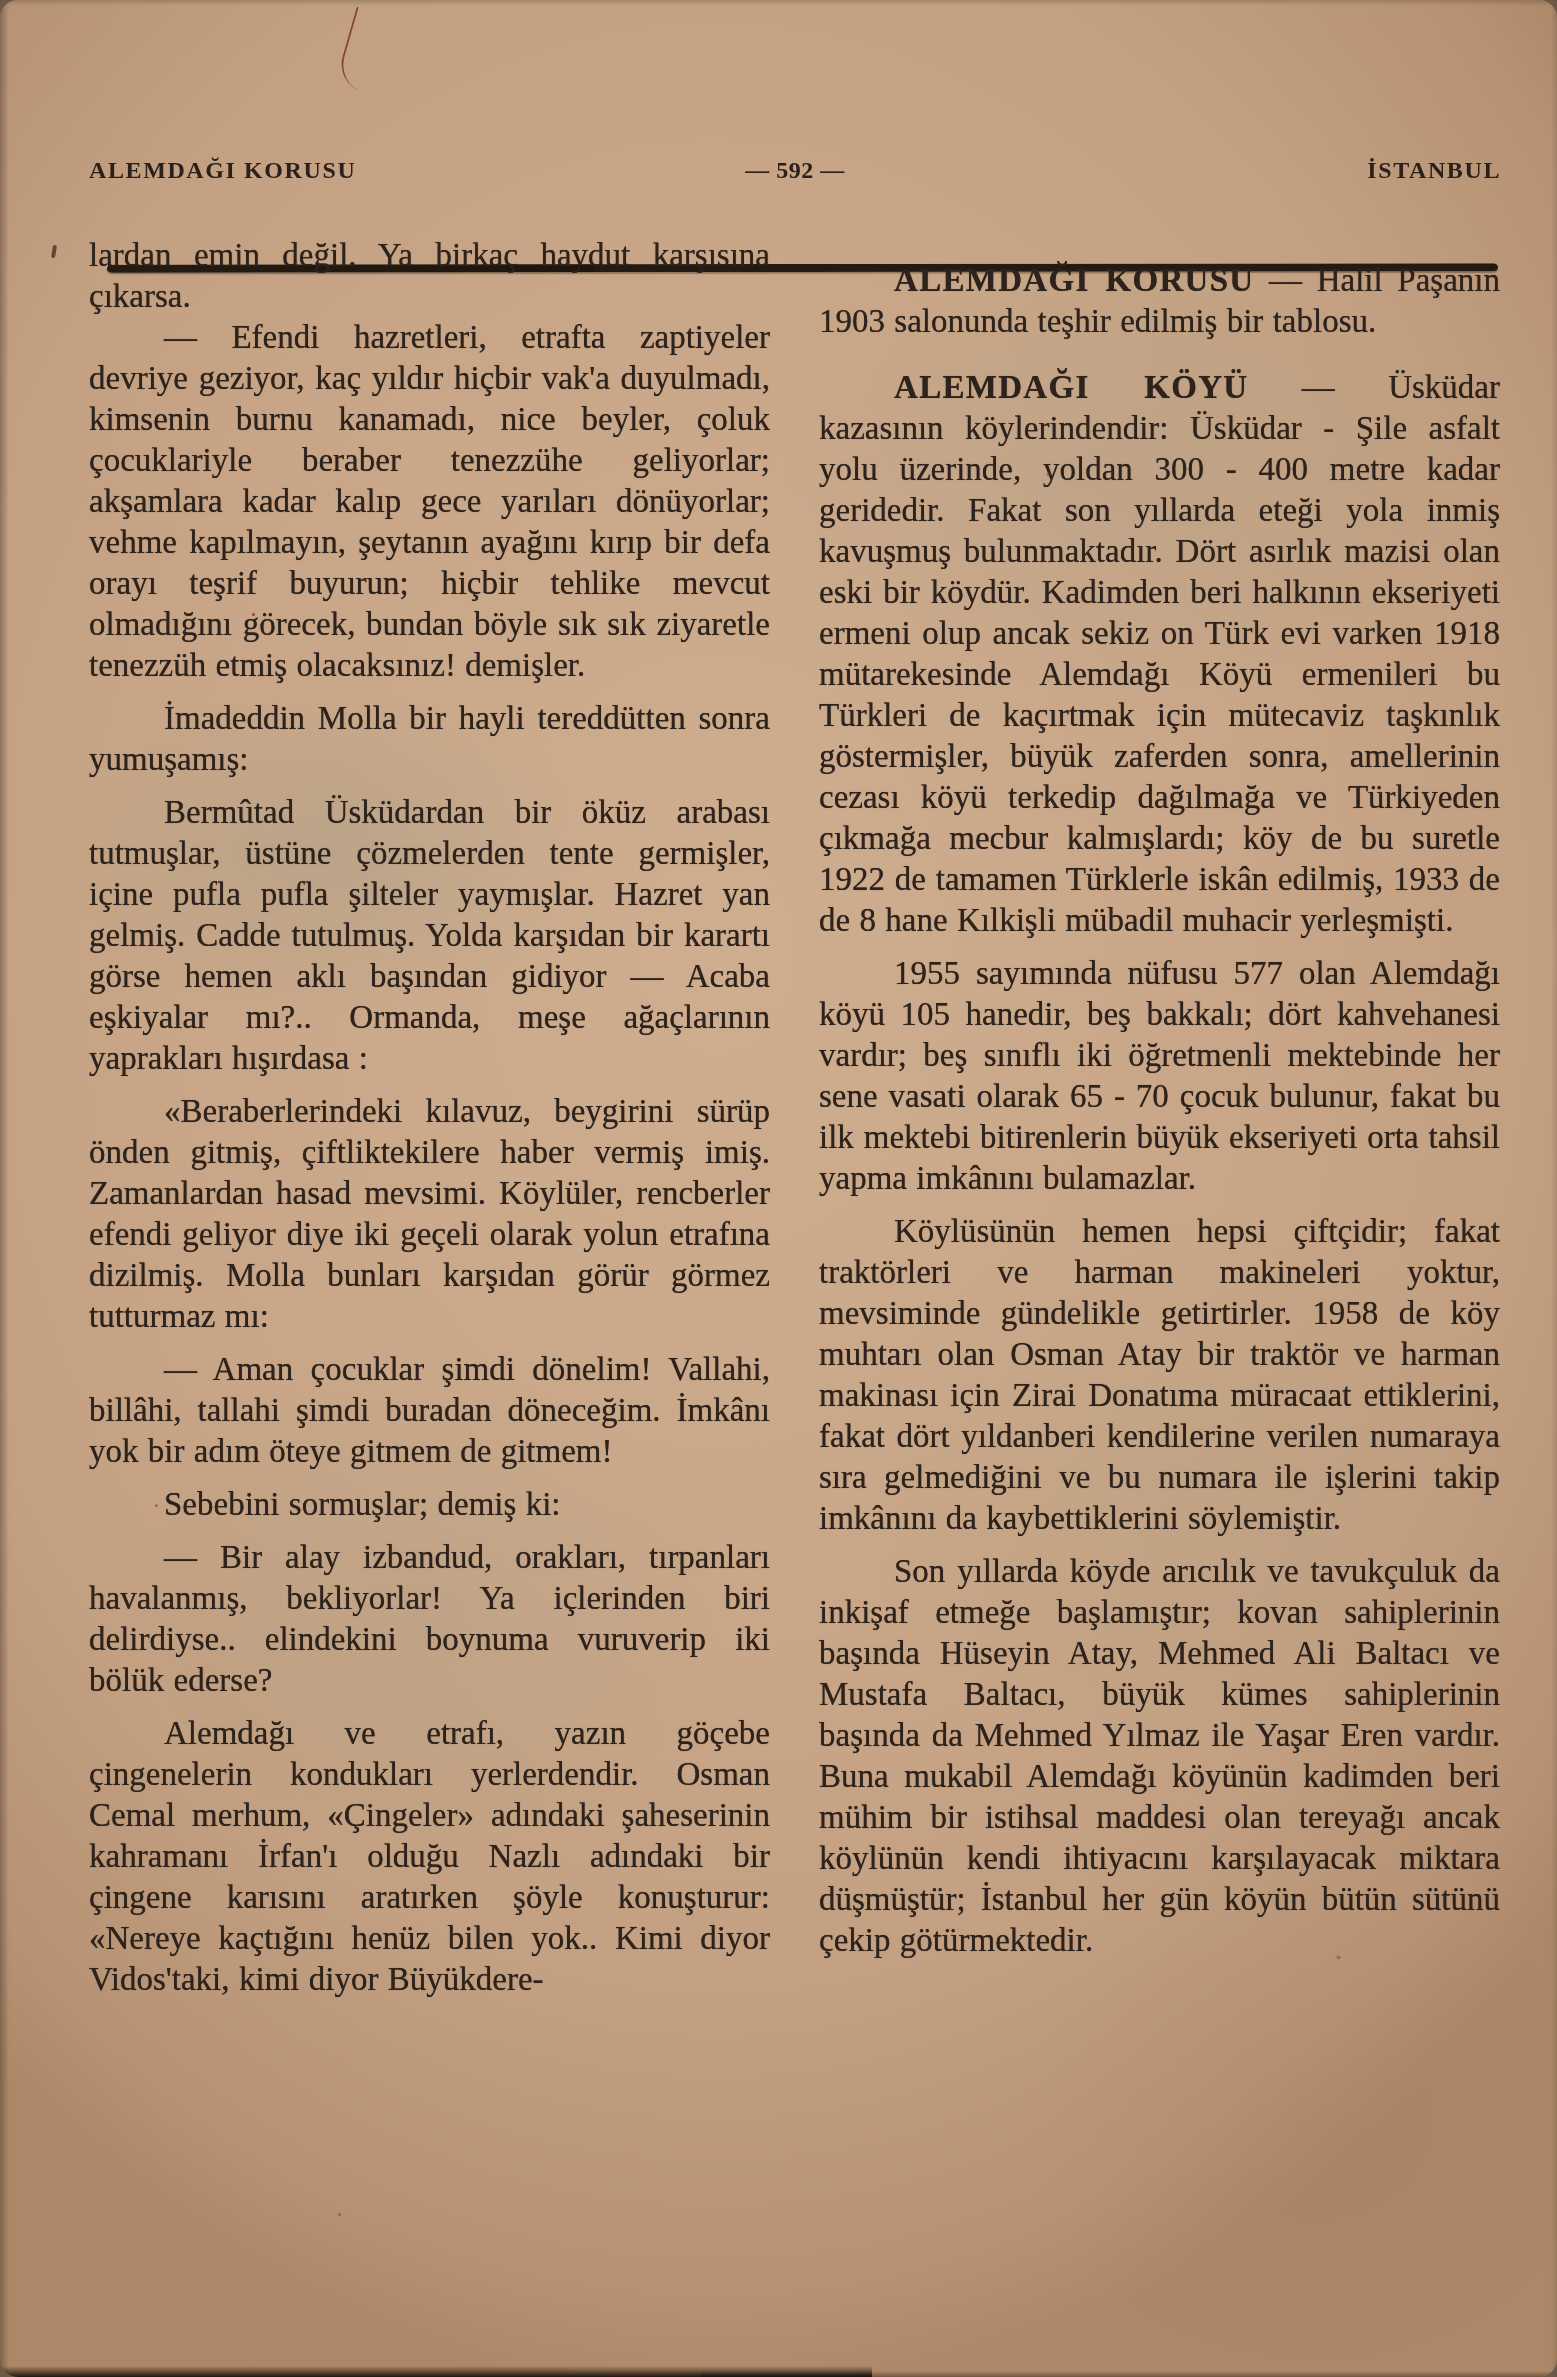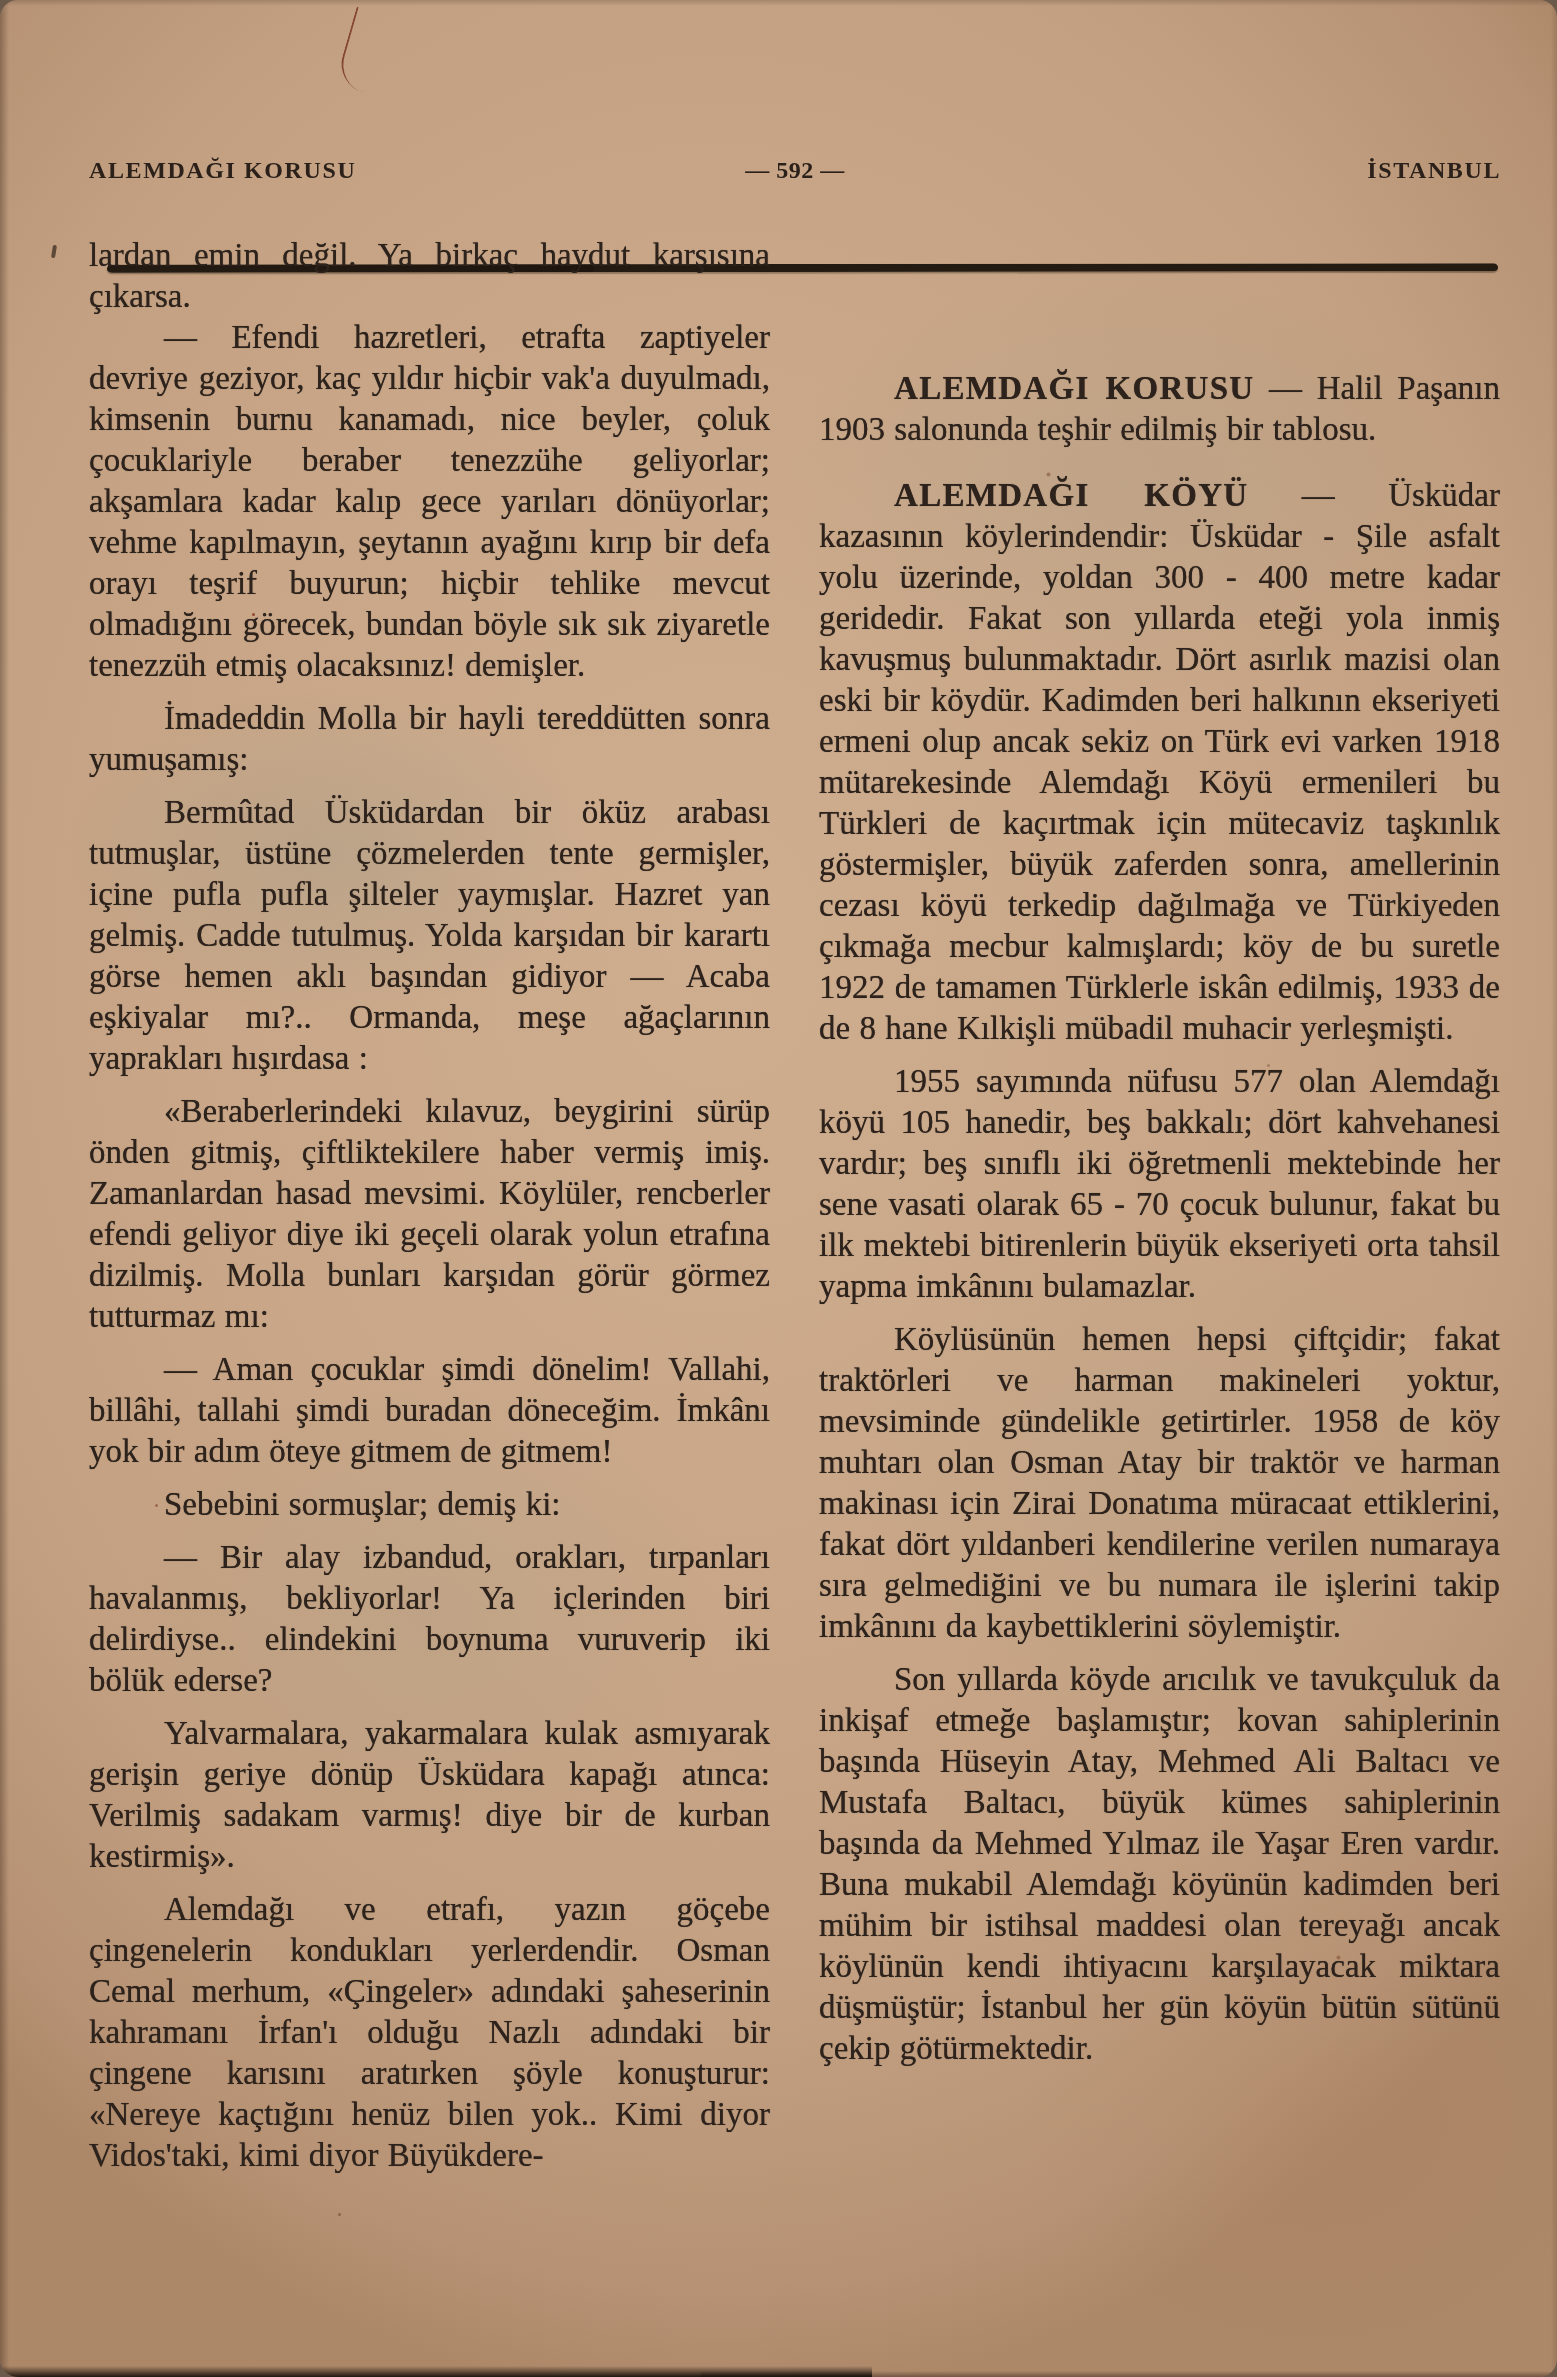--- a/index.html
+++ b/index.html
@@ -64,21 +64,21 @@
   .header-rule {
     position: absolute; left: 107px; top: 264px; width: 1391px; height: 8px;
     background: linear-gradient(to right, #241b13 0%, #1d150e 35%, #29201700 0%), #231a12;
     border-radius: 4.8px / 3.8px;
     transform: rotate(-0.06deg);
     box-shadow: 0 1.6px 1.1px rgba(40,28,16,0.35);
   }
   
   .columns {
     position: absolute; left: 89px; top: 235px; width: 1411px;
-    display: flex; gap: 49px; align-items: center;
+    display: flex; gap: 49px;
   }
   .col { width: 681px; }
   .para {
     margin: 0;
     font-size: 33px;
     line-height: 41px;
     text-align: justify;
     text-shadow: 0 0 0.7px rgba(45,35,28,0.85);
     word-spacing: 1.1px;
   }
@@ -109,21 +109,20 @@
   <div class="columns">
     <div class="col">
         <p class="para">lardan emin değil. Ya birkaç haydut karşısına çıkarsa.</p>
         <p class="para indent">— Efendi hazretleri, etrafta zaptiyeler devriye geziyor, kaç yıldır hiçbir vak'a duyulmadı, kimsenin burnu kanamadı, nice beyler, çoluk çocuklariyle beraber tenezzühe geliyorlar; akşamlara kadar kalıp gece yarıları dönüyorlar; vehme kapılmayın, şeytanın ayağını kırıp bir defa orayı teşrif buyurun; hiçbir tehlike mevcut olmadığını görecek, bundan böyle sık sık ziyaretle tenezzüh etmiş olacaksınız! demişler.</p>
         <p class="para indent space-before">İmadeddin Molla bir hayli tereddütten sonra yumuşamış:</p>
         <p class="para indent space-before">Bermûtad Üsküdardan bir öküz arabası tutmuşlar, üstüne çözmelerden tente germişler, içine pufla pufla şilteler yaymışlar. Hazret yan gelmiş. Cadde tutulmuş. Yolda karşıdan bir karartı görse hemen aklı başından gidiyor — Acaba eşkiyalar mı?.. Ormanda, meşe ağaçlarının yaprakları hışırdasa :</p>
         <p class="para indent space-before">«Beraberlerindeki kılavuz, beygirini sürüp önden gitmiş, çiftliktekilere haber vermiş imiş. Zamanlardan hasad mevsimi. Köylüler, rencberler efendi geliyor diye iki geçeli olarak yolun etrafına dizilmiş. Molla bunları karşıdan görür görmez tutturmaz mı:</p>
         <p class="para indent space-before">— Aman çocuklar şimdi dönelim! Vallahi, billâhi, tallahi şimdi buradan döneceğim. İmkânı yok bir adım öteye gitmem de gitmem!</p>
         <p class="para indent space-before">Sebebini sormuşlar; demiş ki:</p>
         <p class="para indent space-before">— Bir alay izbandud, orakları, tırpanları havalanmış, bekliyorlar! Ya içlerinden biri delirdiyse.. elindekini boynuma vuruverip iki bölük ederse?</p>
-        <p class="para indent space-before">Yalvarmalara, yakarmalara kulak asmıyarak gerişin geriye dönüp Üsküdara kapağı atınca: Verilmiş sadakam varmış! diye bir de kurban kestirmiş».</p>
         <p class="para indent space-before">Alemdağı ve etrafı, yazın göçebe çingenelerin kondukları yerlerdendir. Osman Cemal merhum, «Çingeler» adındaki şaheserinin kahramanı İrfan'ı olduğu Nazlı adındaki bir çingene karısını aratırken şöyle konuşturur: «Nereye kaçtığını henüz bilen yok.. Kimi diyor Vidos'taki, kimi diyor Büyükdere-</p>
       </div>
     <div class="col">
         <p class="para indent space-before has-lead"><strong>ALEMDAĞI KORUSU</strong> — Halil Paşanın 1903 salonunda teşhir edilmiş bir tablosu.</p>
         <p class="para indent space-before has-lead"><strong>ALEMDAĞI KÖYÜ</strong> — Üsküdar kazasının köylerindendir: Üsküdar - Şile asfalt yolu üzerinde, yoldan 300 - 400 metre kadar geridedir. Fakat son yıllarda eteği yola inmiş kavuşmuş bulunmaktadır. Dört asırlık mazisi olan eski bir köydür. Kadimden beri halkının ekseriyeti ermeni olup ancak sekiz on Türk evi varken 1918 mütarekesinde Alemdağı Köyü ermenileri bu Türkleri de kaçırtmak için mütecaviz taşkınlık göstermişler, büyük zaferden sonra, amellerinin cezası köyü terkedip dağılmağa ve Türkiyeden çıkmağa mecbur kalmışlardı; köy de bu suretle 1922 de tamamen Türklerle iskân edilmiş, 1933 de de 8 hane Kılkişli mübadil muhacir yerleşmişti.</p>
         <p class="para indent space-before">1955 sayımında nüfusu 577 olan Alemdağı köyü 105 hanedir, beş bakkalı; dört kahvehanesi vardır; beş sınıflı iki öğretmenli mektebinde her sene vasati olarak 65 - 70 çocuk bulunur, fakat bu ilk mektebi bitirenlerin büyük ekseriyeti orta tahsil yapma imkânını bulamazlar.</p>
         <p class="para indent space-before">Köylüsünün hemen hepsi çiftçidir; fakat traktörleri ve harman makineleri yoktur, mevsiminde gündelikle getirtirler. 1958 de köy muhtarı olan Osman Atay bir traktör ve harman makinası için Zirai Donatıma müracaat ettiklerini, fakat dört yıldanberi kendilerine verilen numaraya sıra gelmediğini ve bu numara ile işlerini takip imkânını da kaybettiklerini söylemiştir.</p>
         <p class="para indent space-before">Son yıllarda köyde arıcılık ve tavukçuluk da inkişaf etmeğe başlamıştır; kovan sahiplerinin başında Hüseyin Atay, Mehmed Ali Baltacı ve Mustafa Baltacı, büyük kümes sahiplerinin başında da Mehmed Yılmaz ile Yaşar Eren vardır. Buna mukabil Alemdağı köyünün kadimden beri mühim bir istihsal maddesi olan tereyağı ancak köylünün kendi ihtiyacını karşılayacak miktara düşmüştür; İstanbul her gün köyün bütün sütünü çekip götürmektedir.</p>
       </div>
   </div>

